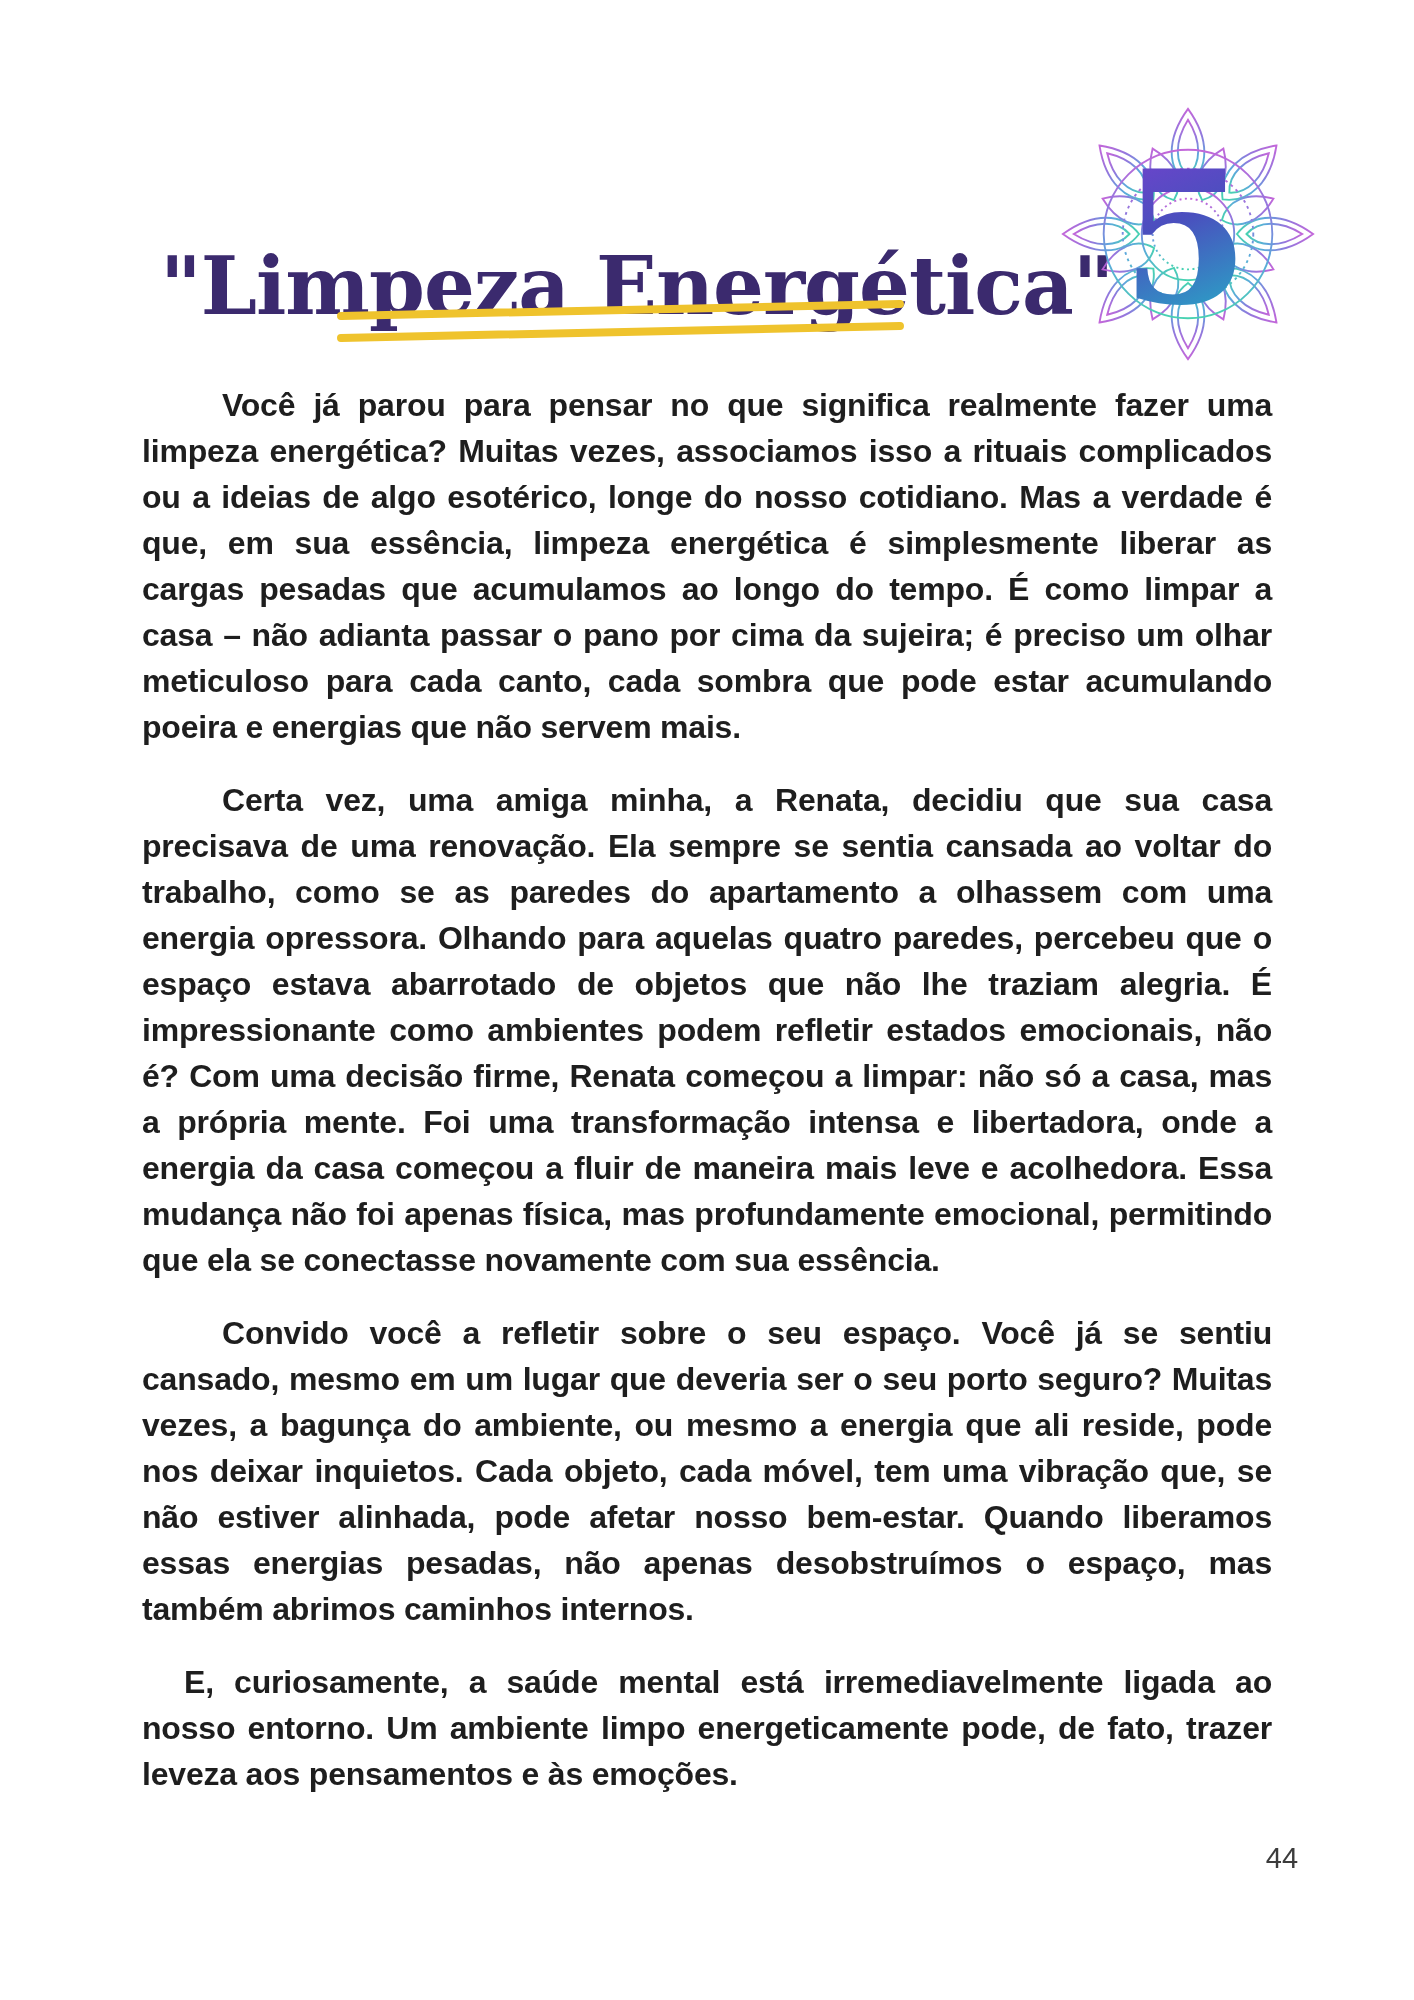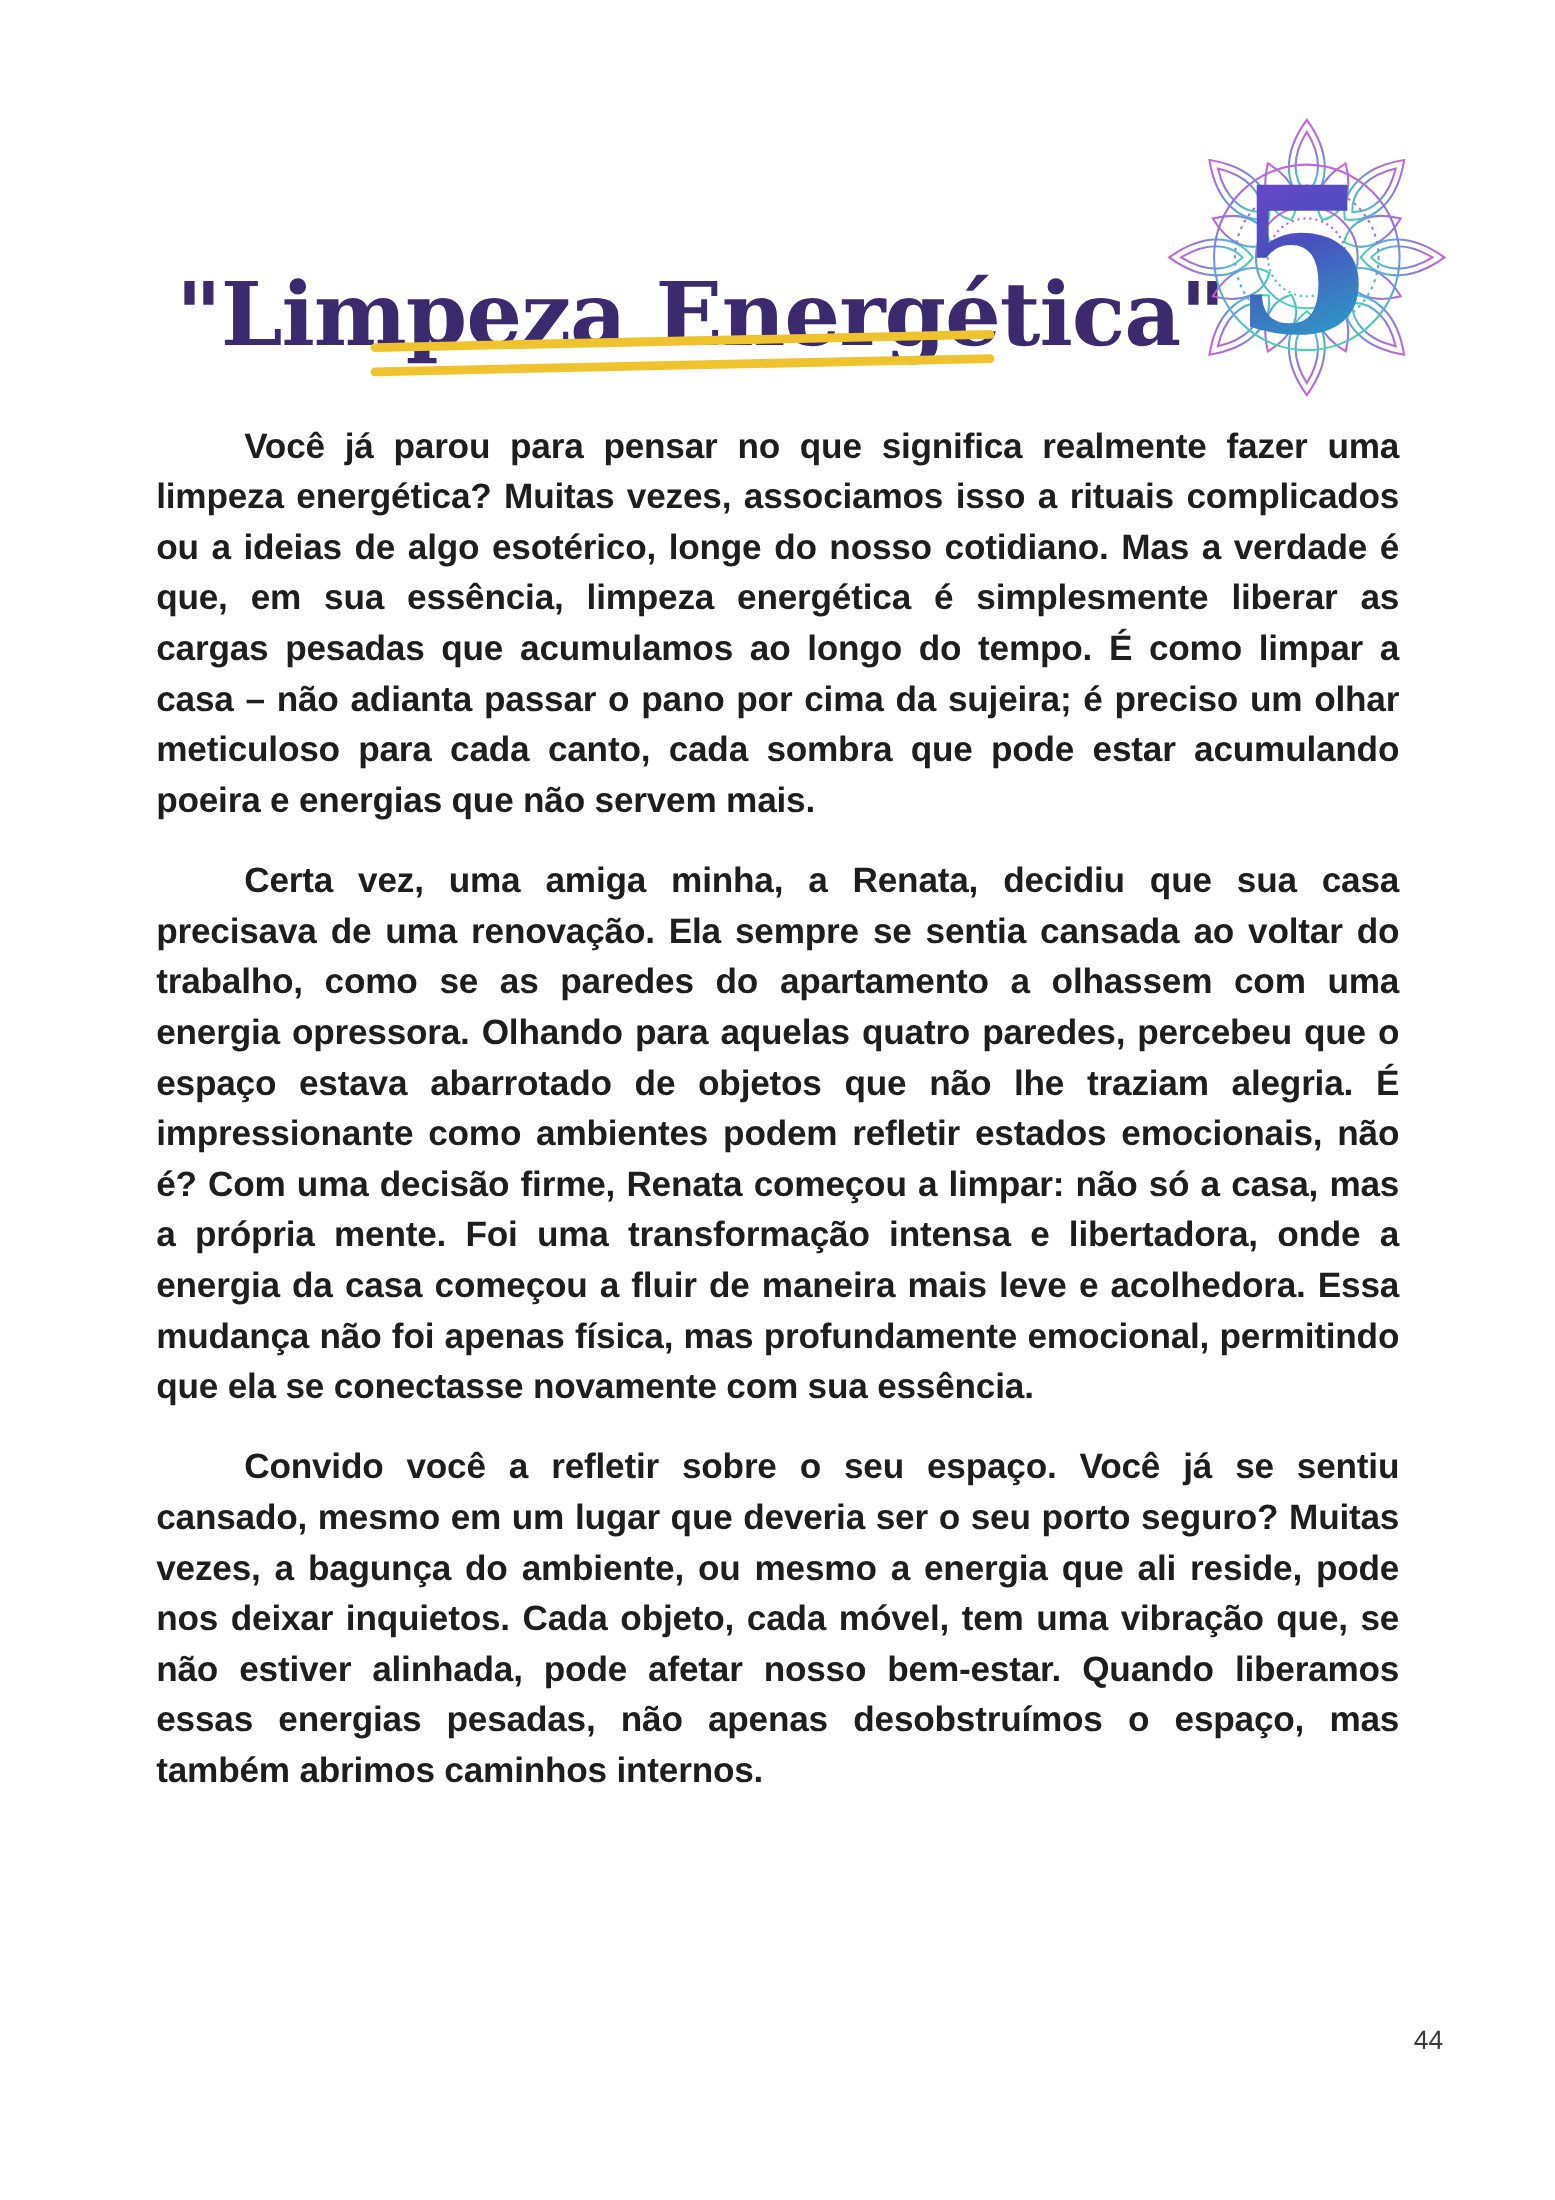--- a/index.html
+++ b/index.html
@@ -41,23 +41,23 @@
     text-align:justify;
     color:#1e1e1e;
     font-weight:bold;
   }
   .body-text p { margin:0 0 27px 0; text-indent:80px; }
   .body-text p.short-indent { text-indent:42px; }
   .page-number {
     position:absolute;
     left:1252px; top:1842px;
     width:60px;
-    font-size:24px;
+    font-size:29px;
     color:#3c3c3c;
-    text-align:right;
+    text-align:center;
   }
 </style>
 </head>
 <body>
 
 <h1 class="page-title">"Limpeza Energética"</h1>
 
 <svg class="underline-svg" viewBox="0 0 575 52">
   <line x1="8" y1="20" x2="567" y2="8" stroke="var(--underline-color)" stroke-width="8" stroke-linecap="round"></line>
   <line x1="8" y1="42" x2="567" y2="30" stroke="var(--underline-color)" stroke-width="8" stroke-linecap="round"></line>
@@ -108,15 +108,16 @@
       <circle cx="100" cy="100" r="26" stroke-dasharray="1.5 2.5"></circle>
     </g>
     <text x="98" y="150" text-anchor="middle" font-family="DejaVu Serif, serif" font-weight="700" font-size="135" fill="url(#ng)">5</text>
   </svg>
 </div>
 
 <div class="body-text">
   <p>Você já parou para pensar no que significa realmente fazer uma limpeza energética? Muitas vezes, associamos isso a rituais complicados ou a ideias de algo esotérico, longe do nosso cotidiano. Mas a verdade é que, em sua essência, limpeza energética é simplesmente liberar as cargas pesadas que acumulamos ao longo do tempo. É como limpar a casa – não adianta passar o pano por cima da sujeira; é preciso um olhar meticuloso para cada canto, cada sombra que pode estar acumulando poeira e energias que não servem mais.</p>
   <p>Certa vez, uma amiga minha, a Renata, decidiu que sua casa precisava de uma renovação. Ela sempre se sentia cansada ao voltar do trabalho, como se as paredes do apartamento a olhassem com uma energia opressora. Olhando para aquelas quatro paredes, percebeu que o espaço estava abarrotado de objetos que não lhe traziam alegria. É impressionante como ambientes podem refletir estados emocionais, não é? Com uma decisão firme, Renata começou a limpar: não só a casa, mas a própria mente. Foi uma transformação intensa e libertadora, onde a energia da casa começou a fluir de maneira mais leve e acolhedora. Essa mudança não foi apenas física, mas profundamente emocional, permitindo que ela se conectasse novamente com sua essência.</p>
   <p>Convido você a refletir sobre o seu espaço. Você já se sentiu cansado, mesmo em um lugar que deveria ser o seu porto seguro? Muitas vezes, a bagunça do ambiente, ou mesmo a energia que ali reside, pode nos deixar inquietos. Cada objeto, cada móvel, tem uma vibração que, se não estiver alinhada, pode afetar nosso bem-estar. Quando liberamos essas energias pesadas, não apenas desobstruímos o espaço, mas também abrimos caminhos internos.</p>
+  <p class="short-indent">E, curiosamente, a saúde mental está irremediavelmente ligada ao nosso entorno. Um ambiente limpo energeticamente pode, de fato, trazer leveza aos pensamentos e às emoções.</p>
 </div>
 
 <div class="page-number">44</div>
 
 </body></html>

